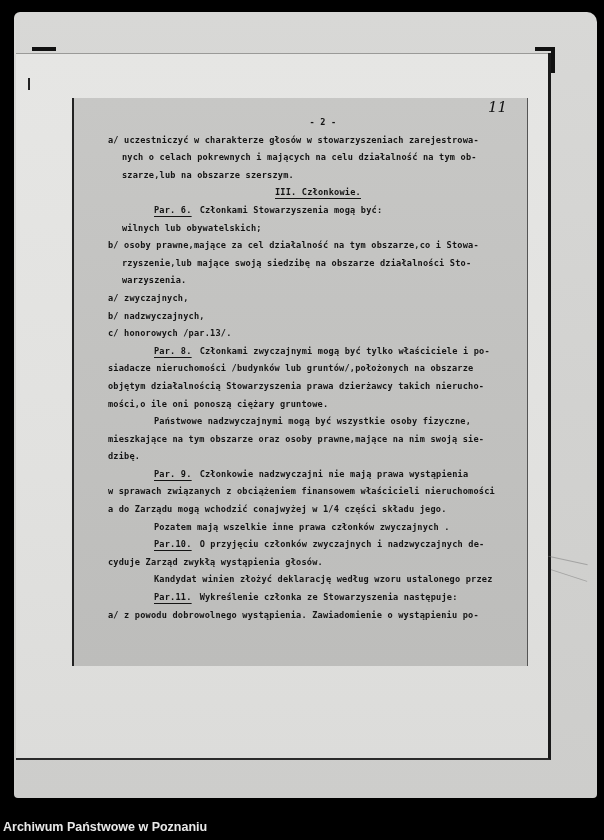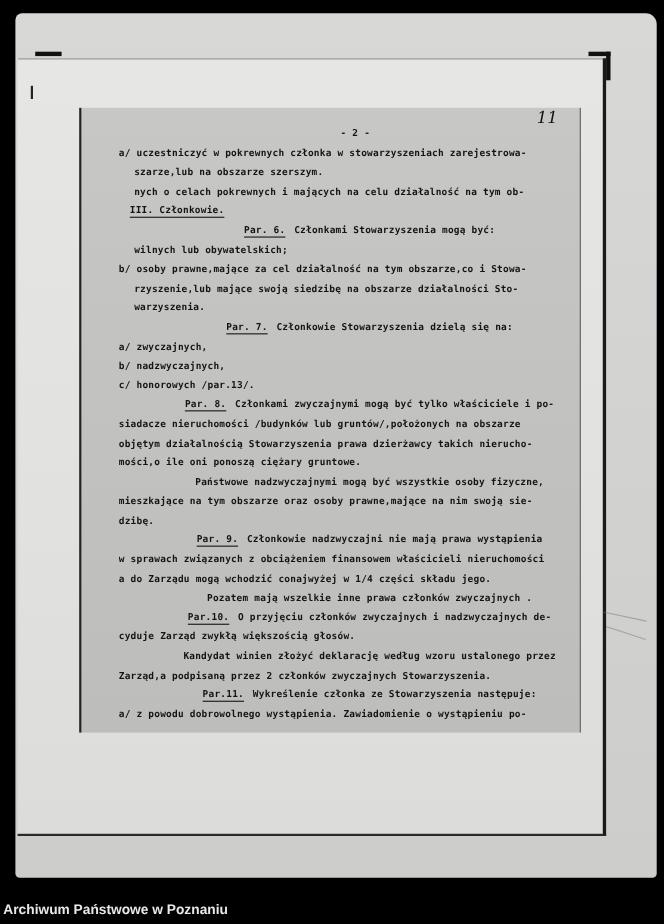--- a/index.html
+++ b/index.html
@@ -34,22 +34,22 @@
       color: #141414; font-weight: bold; font-size: 8.6px; line-height: 17.6px;
       letter-spacing: 0.2px;
     }
     .page-number { text-align: center; padding-left: 20px; }
     .folio-mark {
       position: absolute; right: 20px; top: 0; font-family: "DejaVu Serif", serif;
       font-style: italic; font-size: 15px; color: #111; font-weight: normal;
     }
     .line { white-space: nowrap; overflow: hidden; }
     .indent { padding-left: 14px; }
-    .indent-par { padding-left: 46px; text-align: center; }
-    .section-heading { padding-left: 10px; }
+    .indent-par { padding-left: 46px; }
+    .section-heading { text-align: center; padding-left: 10px; }
     .section-heading span { text-decoration: underline; text-underline-offset: 3px; }
     .par-label { text-decoration: underline; text-underline-offset: 3px; margin-right: 8px; }
     .footer-label {
       position: absolute; left: 3px; top: 820px; color: #e8e8e8;
       font-family: "Liberation Sans", sans-serif; font-size: 12.5px; font-weight: bold;
     }
     .scratch { position: absolute; background: #777; opacity: 0.5; }
   </style>
 </head>
 <body>
@@ -61,47 +61,45 @@
 <div class="inner-mount"></div>
 <div class="tick"></div>
 <div class="scratch" style="left:548px;top:560px;width:40px;height:1px;transform:rotate(12deg);"></div>
 <div class="scratch" style="left:550px;top:575px;width:38px;height:1px;transform:rotate(18deg);"></div>
 
 <div class="document-page">
   <div class="folio-mark">11</div>
   <div class="doc-content">
     <div class="page-number">- 2 -</div>
     <div id="blocks">
-        <div class="line">a/ uczestniczyć w pokrewnych członka w stowarzyszeniach zarejestrowa-</div>
+        <div class="line">a/ uczestniczyć w charakterze głosów w stowarzyszeniach zarejestrowa-</div>
+        <div class="line indent">nych o celach pokrewnych i mających na celu działalność na tym ob-</div>
         <div class="line indent">szarze,lub na obszarze szerszym.</div>
-        <div class="line indent">nych o celach pokrewnych i mających na celu działalność na tym ob-</div>
         <div class="line section-heading"><span>III. Członkowie.</span></div>
         <div class="line indent-par"><span class="par-label">Par. 6.</span><span>Członkami Stowarzyszenia mogą być:</span></div>
         <div class="line indent">wilnych lub obywatelskich;</div>
         <div class="line">b/ osoby prawne,mające za cel działalność na tym obszarze,co i Stowa-</div>
         <div class="line indent">rzyszenie,lub mające swoją siedzibę na obszarze działalności Sto-</div>
         <div class="line indent">warzyszenia.</div>
-        <div class="line indent-par"><span class="par-label">Par. 7.</span><span>Członkowie Stowarzyszenia dzielą się na:</span></div>
         <div class="line">a/ zwyczajnych,</div>
         <div class="line">b/ nadzwyczajnych,</div>
         <div class="line">c/ honorowych /par.13/.</div>
         <div class="line indent-par"><span class="par-label">Par. 8.</span><span>Członkami zwyczajnymi mogą być tylko właściciele i po-</span></div>
         <div class="line">siadacze nieruchomości /budynków lub gruntów/,położonych na obszarze</div>
         <div class="line">objętym działalnością Stowarzyszenia prawa dzierżawcy takich nierucho-</div>
         <div class="line">mości,o ile oni ponoszą ciężary gruntowe.</div>
         <div class="line indent-par">Państwowe nadzwyczajnymi mogą być wszystkie osoby fizyczne,</div>
         <div class="line">mieszkające na tym obszarze oraz osoby prawne,mające na nim swoją sie-</div>
         <div class="line">dzibę.</div>
         <div class="line indent-par"><span class="par-label">Par. 9.</span><span>Członkowie nadzwyczajni nie mają prawa wystąpienia</span></div>
         <div class="line">w sprawach związanych z obciążeniem finansowem właścicieli nieruchomości</div>
         <div class="line">a do Zarządu mogą wchodzić conajwyżej w 1/4 części składu jego.</div>
         <div class="line indent-par">Pozatem mają wszelkie inne prawa członków zwyczajnych .</div>
         <div class="line indent-par"><span class="par-label">Par.10.</span><span>O przyjęciu członków zwyczajnych i nadzwyczajnych de-</span></div>
-        <div class="line">cyduje Zarząd zwykłą większością głosów.</div>
+        <div class="line">cyduje Zarząd zwykłą wystąpienia głosów.</div>
         <div class="line indent-par">Kandydat winien złożyć deklarację według wzoru ustalonego przez</div>
-        <div class="line">Zarząd,a podpisaną przez 2 członków zwyczajnych Stowarzyszenia.</div>
         <div class="line indent-par"><span class="par-label">Par.11.</span><span>Wykreślenie członka ze Stowarzyszenia następuje:</span></div>
         <div class="line">a/ z powodu dobrowolnego wystąpienia. Zawiadomienie o wystąpieniu po-</div>
       </div>
   </div>
 </div>
 
 <div class="footer-label">Archiwum Państwowe w Poznaniu</div>
 
 </body></html>

